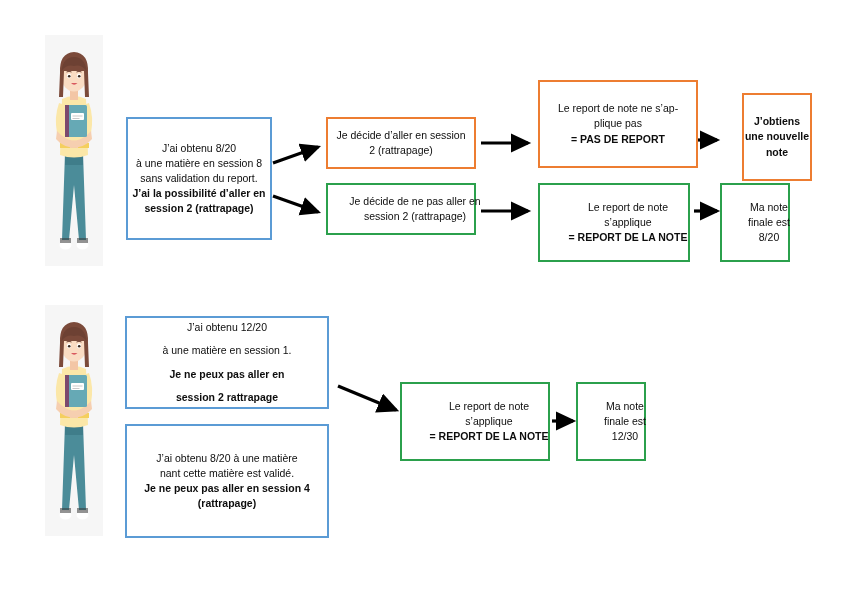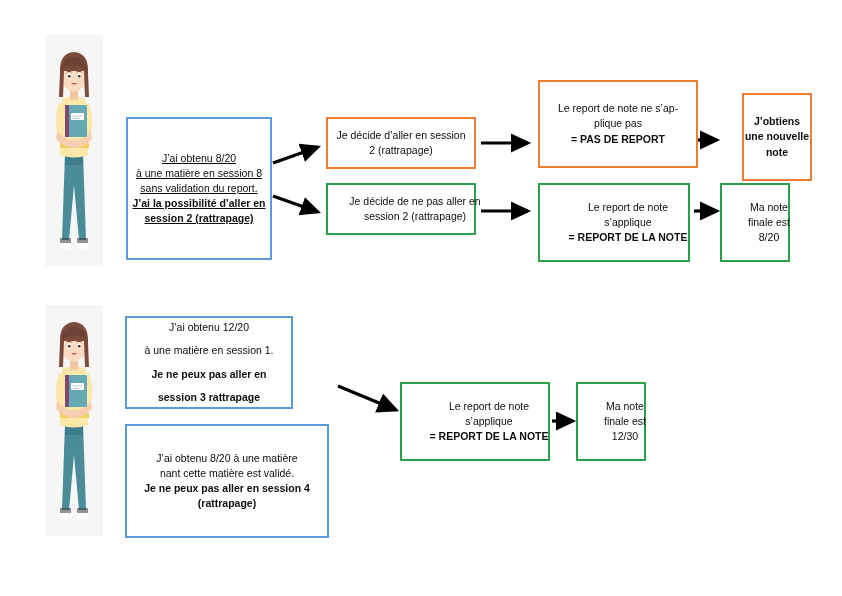--- a/index.html
+++ b/index.html
@@ -148,21 +148,21 @@
     <path d="M16.5 36 Q18 22 29 22 Q40 22 41.5 36 Q36 29 29 31 Q22 29 16.5 36 Z" fill="#6d4133"></path>
     <ellipse cx="24" cy="41" rx="2.1" ry="2.4" fill="#ffffff"></ellipse>
     <ellipse cx="34" cy="41" rx="2.1" ry="2.4" fill="#ffffff"></ellipse>
     <circle cx="24.2" cy="41.3" r="1.3" fill="#3a2a20"></circle>
     <circle cx="34.2" cy="41.3" r="1.3" fill="#3a2a20"></circle>
     <path d="M21.5 37 Q24 35.5 26.5 37" stroke="#6d4133" stroke-width="1" fill="none"></path>
     <path d="M31.5 37 Q34 35.5 36.5 37" stroke="#6d4133" stroke-width="1" fill="none"></path>
     <path d="M26 48 Q29 51.5 32.5 48 Z" fill="#d9595f"></path>
   </svg>
 
-  <div class="box b-blue" style="left:126px;top:117px;width:146px;height:143px;text-decoration:underline;">
+  <div class="box b-blue" style="left:126px;top:117px;width:146px;height:123px;">
       <span class="ln">J’ai obtenu 8/20</span>
       <span class="ln">à une matière en session 8</span>
       <span class="ln">sans validation du report.</span>
       <span class="ln b">J’ai la possibilité d’aller en</span>
       <span class="ln b">session 2 (rattrapage)</span>
     </div>
 
   <div class="box b-orange" style="left:326px;top:117px;width:150px;height:52px;">
       <span class="ln">Je décide d’aller en session</span>
       <span class="ln">2 (rattrapage)</span>
@@ -190,25 +190,25 @@
       <span class="ln b">une nouvelle</span>
       <span class="ln b">note</span>
     </div>
 
   <div class="box b-green" style="left:720px;top:183px;width:70px;height:79px;">
       <span class="ln">Ma note</span>
       <span class="ln">finale est</span>
       <span class="ln">8/20</span>
     </div>
 
-  <div class="box b-blue" style="left:125px;top:316px;width:168px;height:93px;gap:8px;">
+  <div class="box b-blue" style="left:125px;top:316px;width:204px;height:93px;gap:8px;">
       <span class="ln">J’ai obtenu 12/20</span>
       <span class="ln">à une matière en session 1.</span>
       <span class="ln b">Je ne peux pas aller en</span>
-      <span class="ln b">session 3 rattrapage</span>
+      <span class="ln b">session 2 rattrapage</span>
     </div>
 
   <div class="box b-blue" style="left:125px;top:424px;width:204px;height:114px;align-items:center;">
       <span class="ln">J’ai obtenu 8/20 à une matière</span>
       <span class="ln">nant cette matière est validé.</span>
       <span class="ln b">Je ne peux pas aller en session 4</span>
       <span class="ln b">(rattrapage)</span>
     </div>
 
   <div class="box b-green" style="left:400px;top:382px;width:150px;height:79px;">

